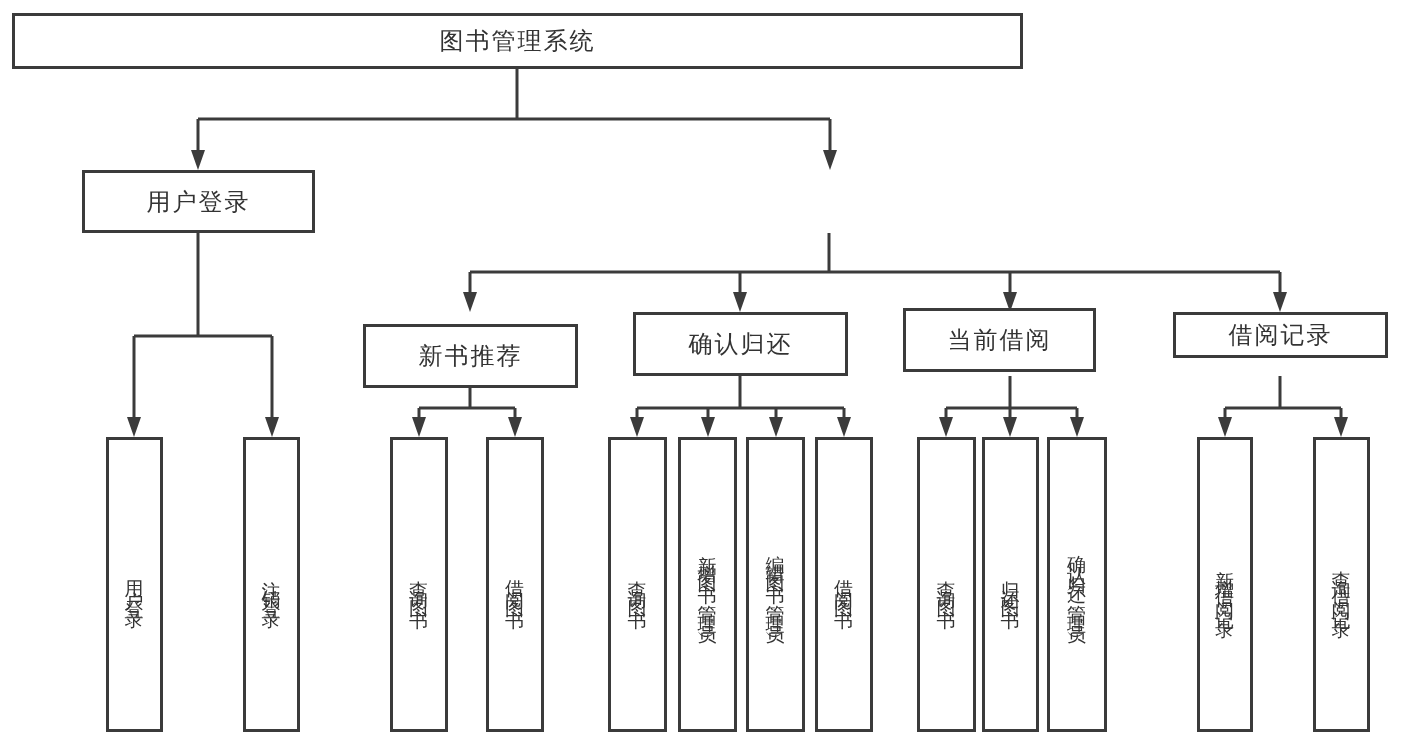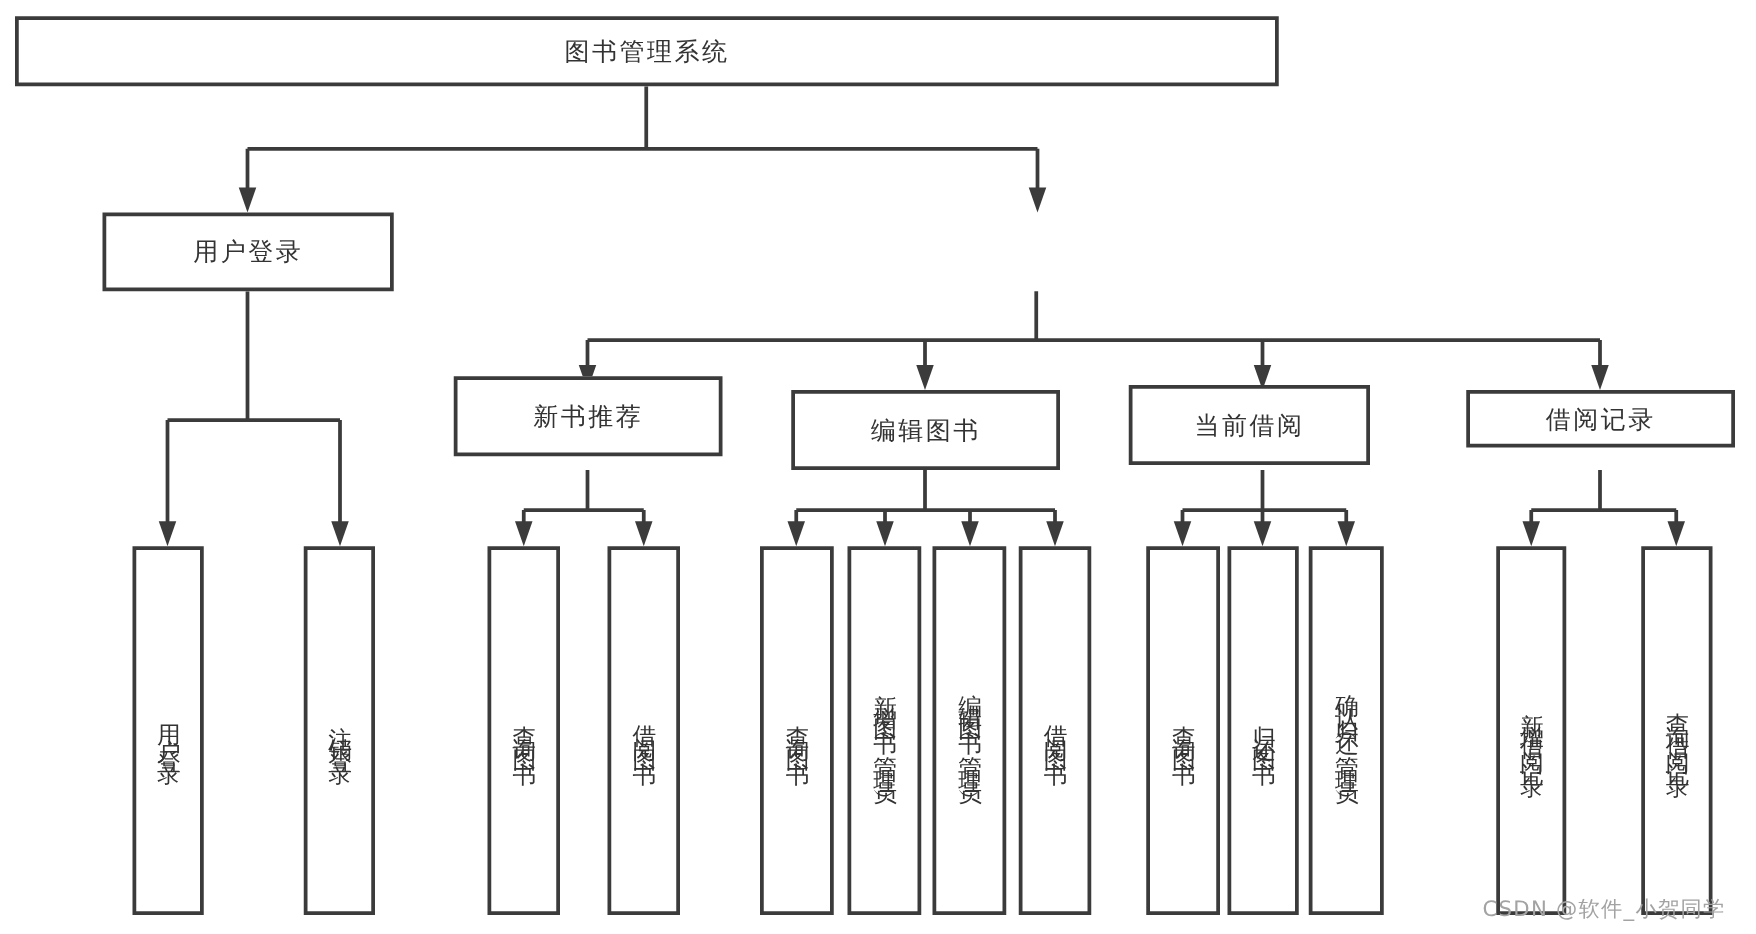--- a/index.html
+++ b/index.html
@@ -13,21 +13,21 @@
   #connectors{position:absolute;left:0;top:0;width:1405px;height:747px;}
   .node{
     position:absolute;
     box-sizing:border-box;
     background:#ffffff;
     border:3px solid #3b3b3b;
     display:flex;align-items:center;justify-content:center;
     color:#333333;
   }
   .node.h span{
-    font-size:20px;
+    font-size:24px;
     letter-spacing:2px;
     white-space:nowrap;
   }
   .node.v span{
     writing-mode:vertical-rl;
     text-orientation:mixed;
     font-size:19px;
     letter-spacing:10px;
     line-height:1;
     white-space:nowrap;
@@ -113,25 +113,25 @@
   </svg>
 
   <div class="node h" style="left:12px;top:13px;width:1011px;height:56px">
     <span>图书管理系统</span>
   </div>
 
   <div class="node h" style="left:82px;top:170px;width:233px;height:63px">
     <span>用户登录</span>
   </div>
 
-  <div class="node h" style="left:363px;top:301px;width:215px;height:64px">
+  <div class="node h" style="left:363px;top:324px;width:215px;height:64px">
     <span>新书推荐</span>
   </div>
   <div class="node h" style="left:633px;top:312px;width:215px;height:64px">
-    <span>编辑图书</span>
+    <span>确认归还</span>
   </div>
   <div class="node h" style="left:903px;top:308px;width:193px;height:64px">
     <span>当前借阅</span>
   </div>
   <div class="node h" style="left:1173px;top:312px;width:215px;height:46px">
     <span>借阅记录</span>
   </div>
 
   <div class="node v" style="left:106px;top:437px;width:57px;height:295px">
     <span>用户登录</span>
@@ -170,15 +170,14 @@
     <span>确认归还（管理员）</span>
   </div>
 
   <div class="node v" style="left:1197px;top:437px;width:56px;height:295px">
     <span>新增借阅记录</span>
   </div>
   <div class="node v" style="left:1313px;top:437px;width:57px;height:295px">
     <span>查询借阅记录</span>
   </div>
 
-  <div class="watermark">CSDN @软件_小贺同学</div>
 
 </div>
 
 </body></html>

